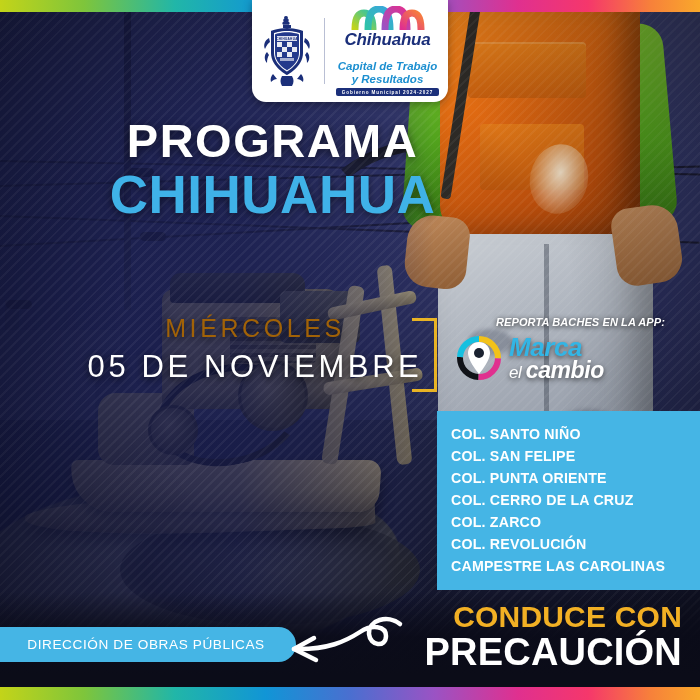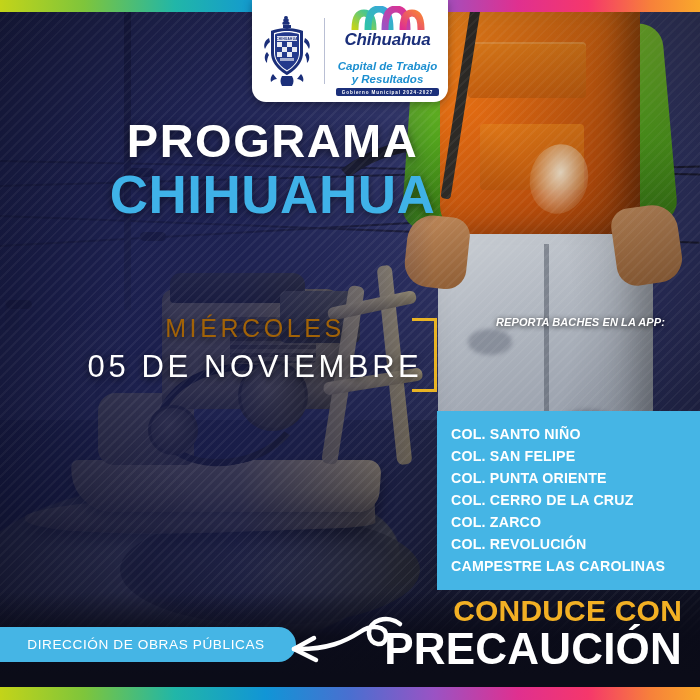--- a/index.html
+++ b/index.html
@@ -207,21 +207,21 @@
         background:#45b5e5;border-radius:18px;display:flex;align-items:center;
         justify-content:center;padding-left:14px;}
   .pill-txt{font-size:13.6px;color:#ffffff;letter-spacing:.6px;}
   .pill-txt b{font-weight:normal;}
   .pill-txt .thin{font-weight:normal;}
 
   .arrow{position:absolute;left:268px;bottom:22px;width:140px;height:70px;z-index:45;}
 
   .cc{position:absolute;right:18px;bottom:28px;z-index:45;text-align:right;}
   .cc1{font-size:30px;font-weight:bold;color:#f2b024;letter-spacing:.2px;line-height:1.0;}
-  .cc2{font-size:44px;font-weight:bold;color:#ffffff;letter-spacing:.2px;line-height:1.02;
+  .cc2{font-size:38px;font-weight:bold;color:#ffffff;letter-spacing:.2px;line-height:1.02;
        margin-top:1px;}
 </style>
 </head>
 <body>
 
 <div id="poster">
 
   <div class="photo">
     <div class="sky"></div>
 
@@ -357,20 +357,34 @@
   </div>
 
   <div class="date-wrap">
     <div class="d-line1">MIÉRCOLES</div>
     <div class="d-line2">05 DE NOVIEMBRE</div>
   </div>
   <div class="bracket"></div>
 
   <div class="app">
     <div class="app-label">REPORTA BACHES EN LA APP:</div>
+    <div class="app-logo">
+      <svg class="pin-ring" viewBox="0 0 48 48">
+        <circle cx="24" cy="24" r="19" fill="none" stroke="#f2c21a" stroke-width="6" stroke-dasharray="30 89" stroke-dashoffset="0" transform="rotate(-90 24 24)"></circle>
+        <circle cx="24" cy="24" r="19" fill="none" stroke="#e0308f" stroke-width="6" stroke-dasharray="30 89" stroke-dashoffset="-30" transform="rotate(-90 24 24)"></circle>
+        <circle cx="24" cy="24" r="19" fill="none" stroke="#111318" stroke-width="6" stroke-dasharray="30 89" stroke-dashoffset="-60" transform="rotate(-90 24 24)"></circle>
+        <circle cx="24" cy="24" r="19" fill="none" stroke="#16c0e0" stroke-width="6" stroke-dasharray="29 90" stroke-dashoffset="-90" transform="rotate(-90 24 24)"></circle>
+        <path d="M24 8c-6.1 0-11 4.9-11 11 0 8.2 11 21 11 21s11-12.8 11-21c0-6.1-4.9-11-11-11z" fill="#ffffff"></path>
+        <circle cx="24" cy="19" r="5" fill="#1b2230"></circle>
+      </svg>
+      <div class="app-words">
+        <div class="app-w1">Marca</div>
+        <div class="app-w2"><span class="light">el </span><span>cambio</span></div>
+      </div>
+    </div>
   </div>
 
   <div class="cols">
     <div class="col-item">COL. SANTO NIÑO</div>
     <div class="col-item">COL. SAN FELIPE</div>
     <div class="col-item">COL. PUNTA ORIENTE</div>
     <div class="col-item">COL. CERRO DE LA CRUZ</div>
     <div class="col-item">COL. ZARCO</div>
     <div class="col-item">COL. REVOLUCIÓN</div>
     <div class="col-item">CAMPESTRE LAS CAROLINAS</div>

